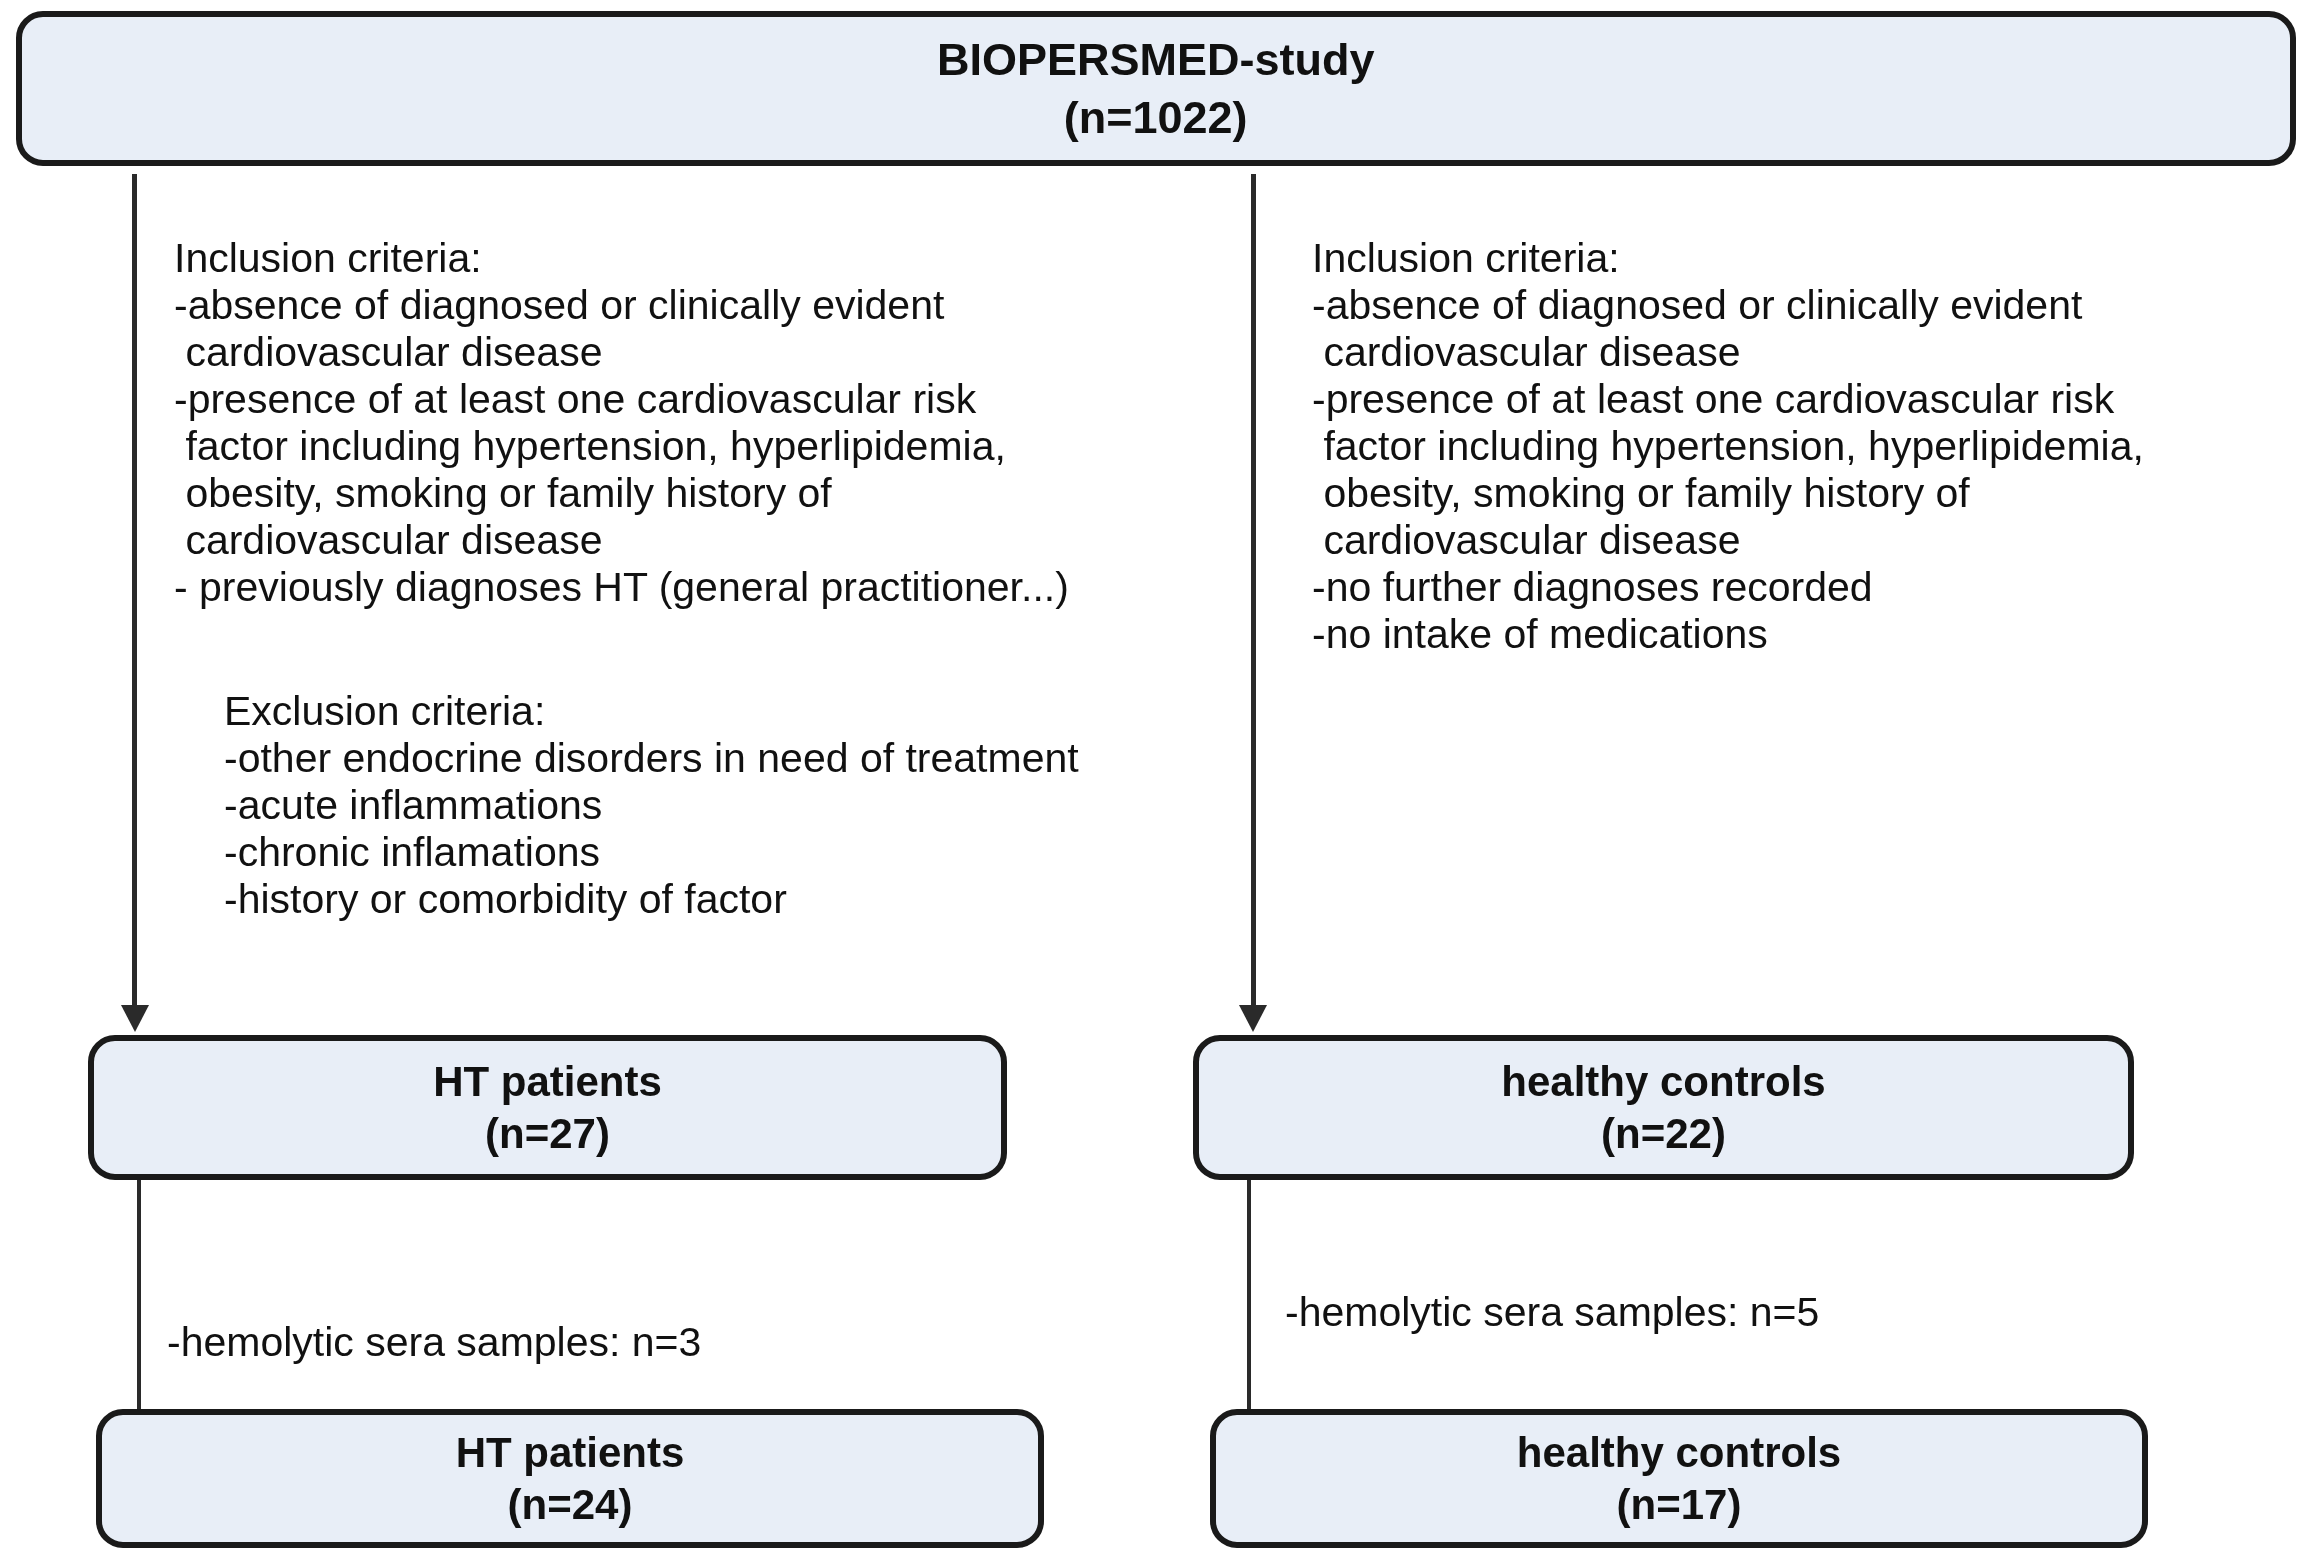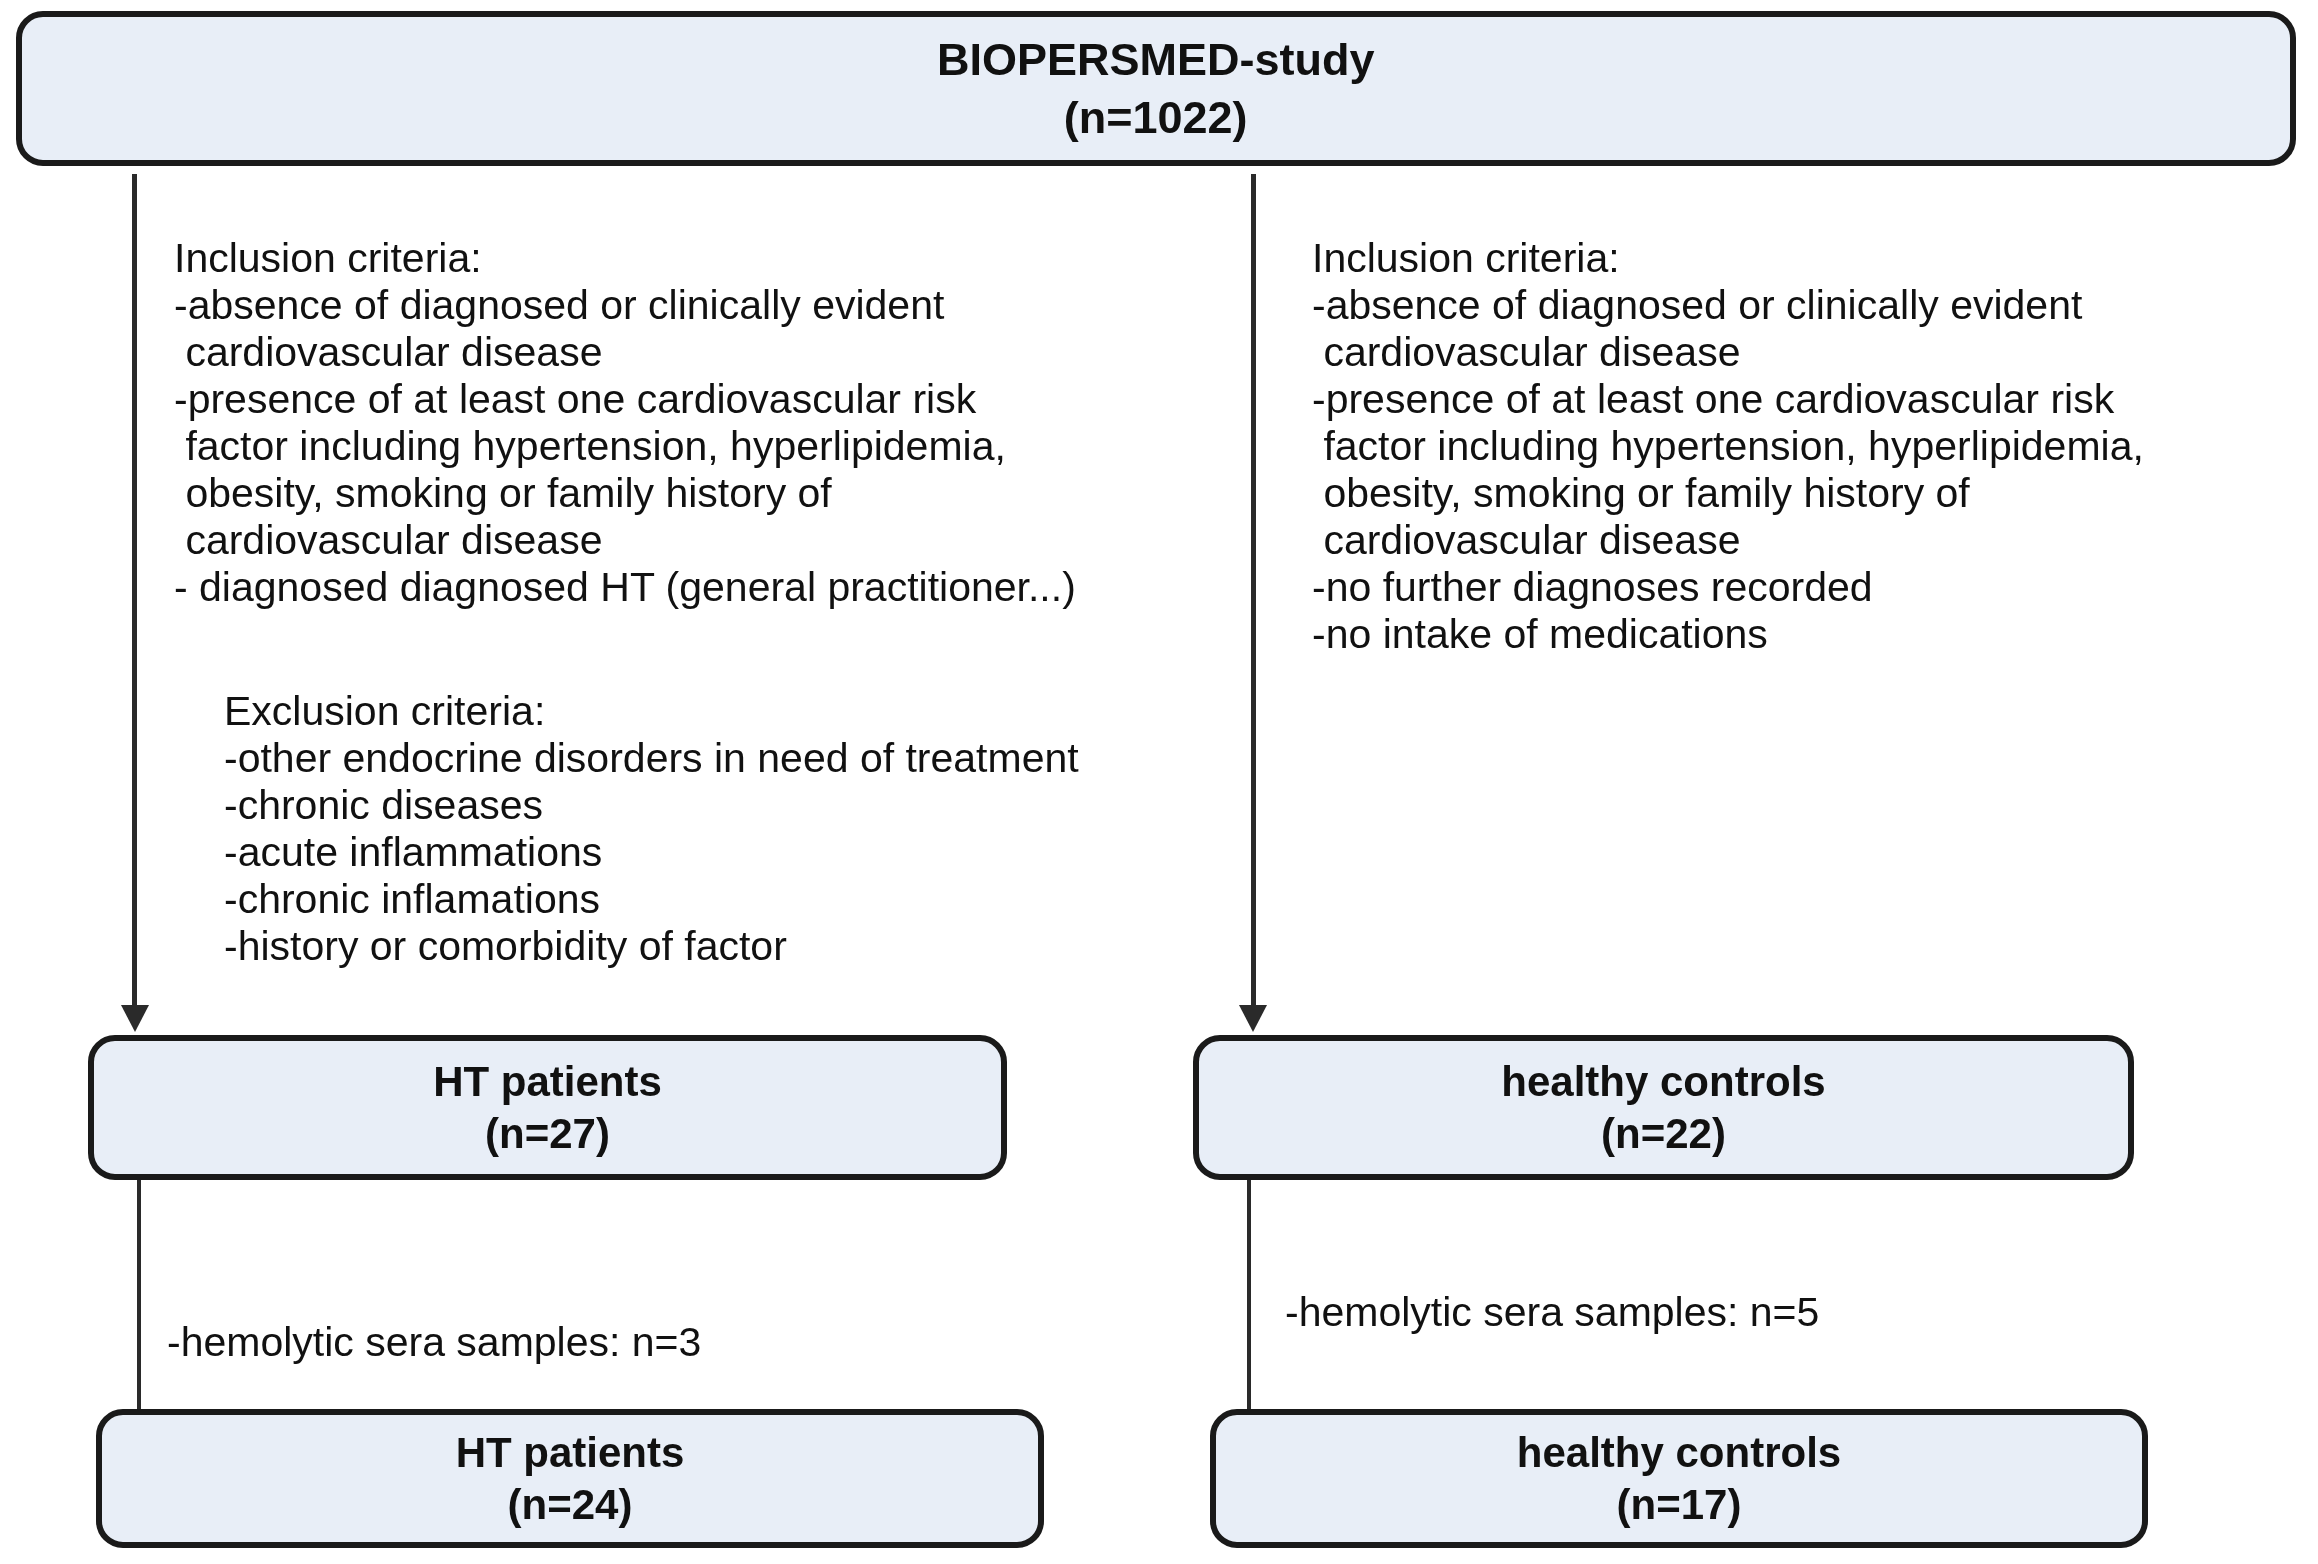--- a/index.html
+++ b/index.html
@@ -81,27 +81,26 @@
   <div class="arrowhead" style="left:1239px; top:1005px;"></div>
 
   <div class="textblock" style="left:174px; top:235px;">
     <div class="ln heading">Inclusion criteria:</div>
     <div class="ln">-absence of diagnosed or clinically evident</div>
     <div class="ln"> cardiovascular disease</div>
     <div class="ln">-presence of at least one cardiovascular risk</div>
     <div class="ln"> factor including hypertension, hyperlipidemia,</div>
     <div class="ln"> obesity, smoking or family history of</div>
     <div class="ln"> cardiovascular disease</div>
-    <div class="ln">- diagnosed diagnosed HT (general practitioner...)</div>
+    <div class="ln">- previously diagnoses HT (general practitioner...)</div>
   </div>
 
   <div class="textblock" style="left:188px; top:688px;margin-left:36px;">
     <div class="ln heading">Exclusion criteria:</div>
     <div class="ln">-other endocrine disorders in need of treatment</div>
-    <div class="ln">-chronic diseases</div>
     <div class="ln">-acute inflammations</div>
     <div class="ln">-chronic inflamations</div>
     <div class="ln">-history or comorbidity of factor</div>
   </div>
 
   <div class="textblock" style="left:1312px; top:235px;">
     <div class="ln heading">Inclusion criteria:</div>
     <div class="ln">-absence of diagnosed or clinically evident</div>
     <div class="ln"> cardiovascular disease</div>
     <div class="ln">-presence of at least one cardiovascular risk</div>

